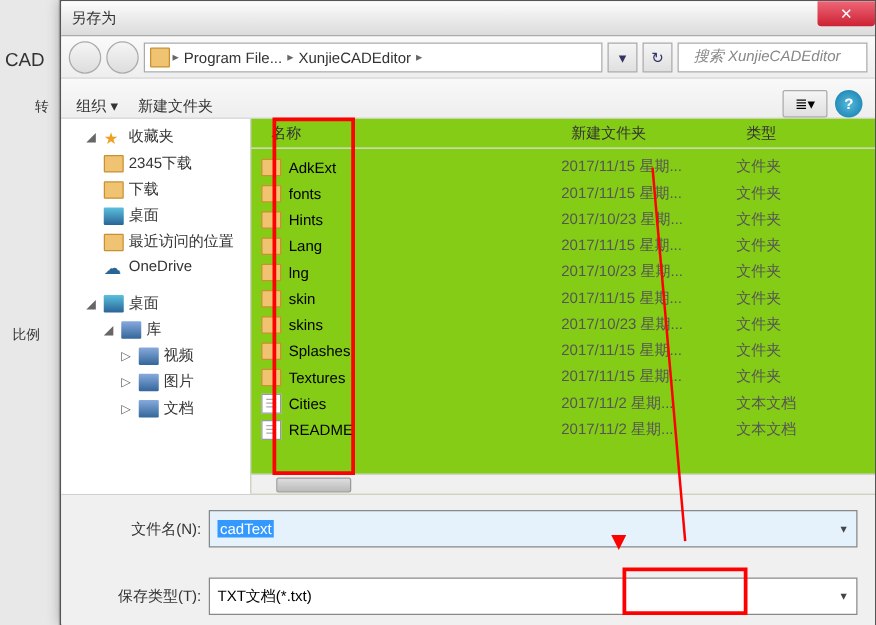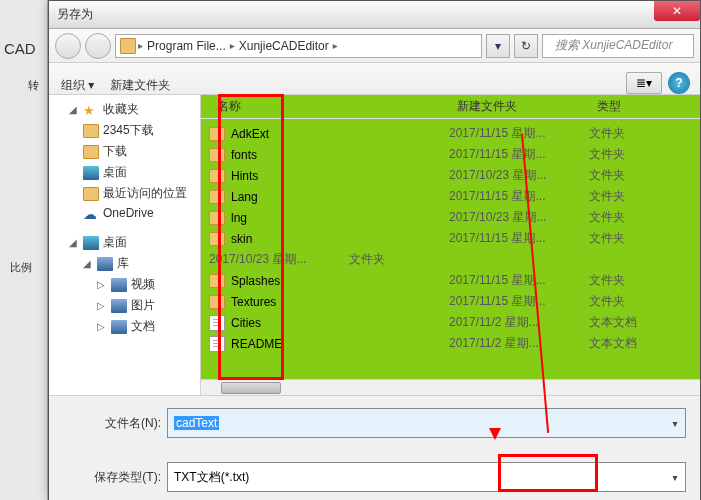--- a/index.html
+++ b/index.html
@@ -214,20 +214,24 @@
           </div>
           <div class="row">
             <div class="c-name">
               <span class="ico ico-folder"></span>
               <span>skin</span>
             </div>
             <div class="c-date">2017/11/15 星期...</div>
             <div class="c-type">文件夹</div>
           </div>
           <div class="row">
+            <div class="c-name">
+              <span class="ico ico-folder"></span>
+              <span>skins</span>
+            </div>
             <div class="c-date">2017/10/23 星期...</div>
             <div class="c-type">文件夹</div>
           </div>
           <div class="row">
             <div class="c-name">
               <span class="ico ico-folder"></span>
               <span>Splashes</span>
             </div>
             <div class="c-date">2017/11/15 星期...</div>
             <div class="c-type">文件夹</div>

